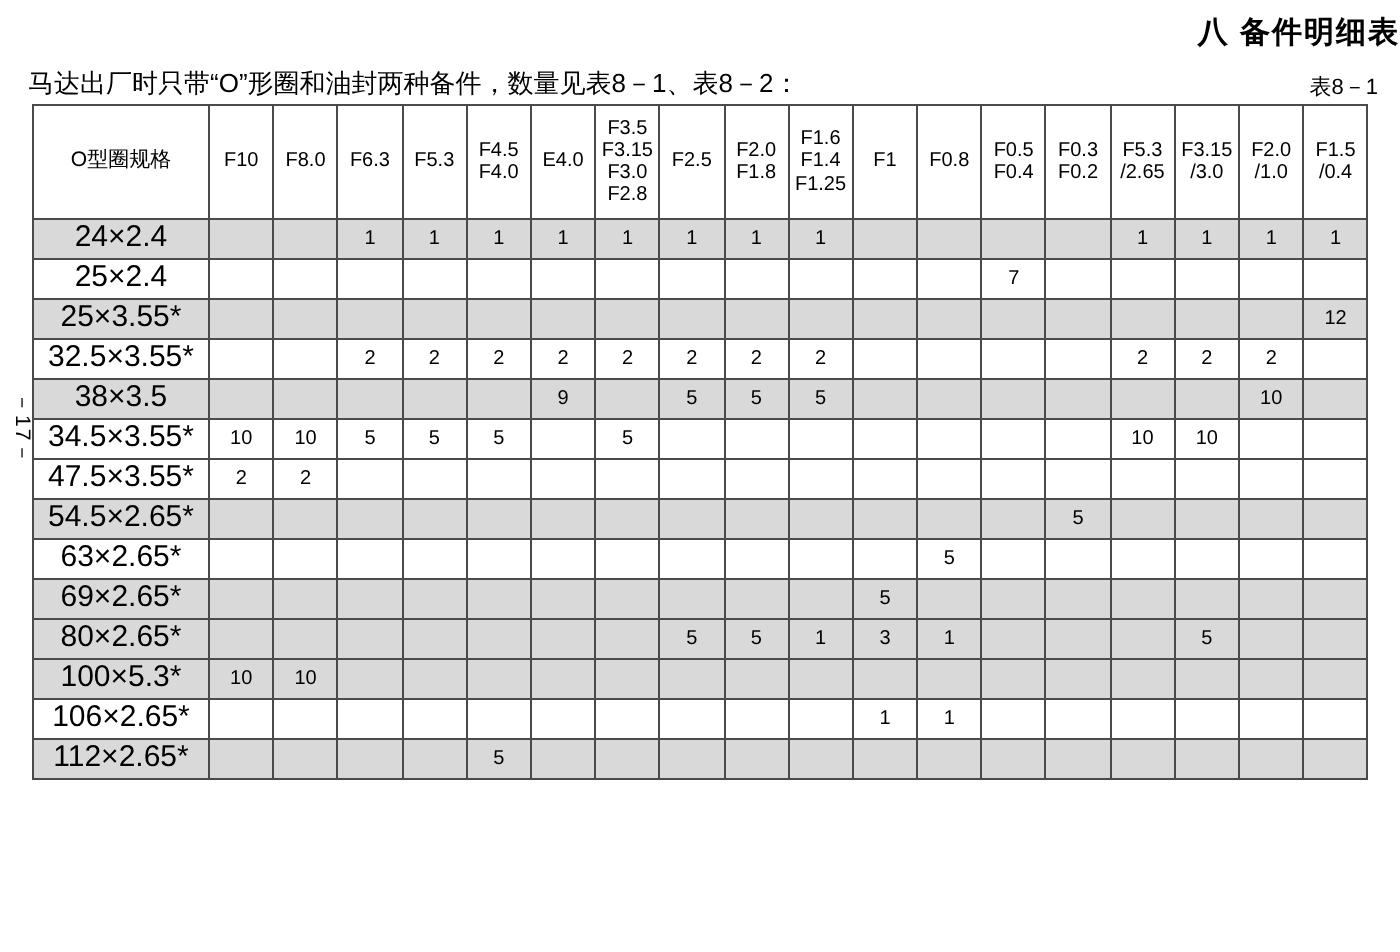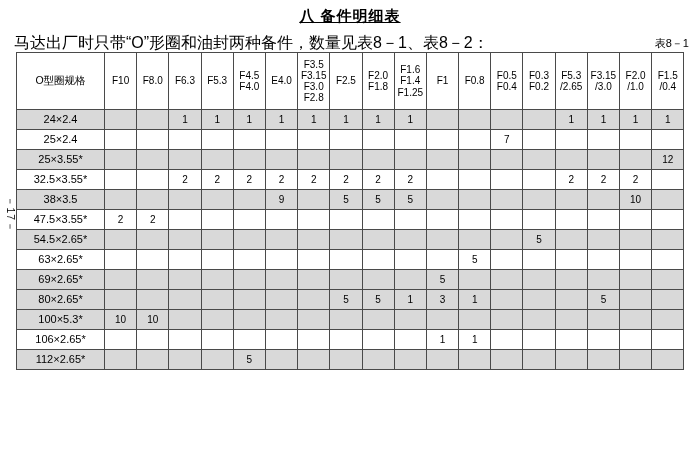--- a/index.html
+++ b/index.html
@@ -6,30 +6,29 @@
   body{
     width:700px;height:476px;
     background:#ffffff;
     font-family:"Liberation Serif", serif;
     color:#000;
     overflow:hidden;
     position:relative;
   }
   .page{position:relative;width:700px;height:476px;}
   .title{
-    text-align:center;
+    text-align:right;
     font-size:15px;
     font-weight:bold;
     font-family:"Liberation Sans", sans-serif;
     padding-top:7px;
     letter-spacing:1px;
-    text-decoration:underline;
   }
   .subtitle{
-    font-size:16px;
+    font-size:13px;
     margin:7px 0 0 14px;
     font-family:"Liberation Sans", sans-serif;
   }
   .tableno{
     position:absolute;
     right:11px;
     top:36px;
     font-size:11px;
     font-family:"Liberation Sans", sans-serif;
   }
@@ -68,21 +67,21 @@
   thead td{
     height:54px;
     font-size:10px;
     padding:1px 0;
   }
   thead td.firstcol{
     font-size:10.5px;
   }
   td.firstcol{
     text-align:center;
-    font-size:11px;
+    font-size:15px;
     white-space:nowrap;
   }
   tbody tr.shade td{
     background:#d9d9d9;
   }
   tbody tr.plain td{
     background:#ffffff;
   }
   .hdrline{display:block;}
 </style>
@@ -291,20 +290,41 @@
             <td></td>
             <td></td>
             <td></td>
             <td></td>
             <td></td>
             <td></td>
             <td>10</td>
             <td></td>
           </tr>
           <tr class="plain">
+            <td class="firstcol">34.5×3.55*</td>
+            <td>10</td>
+            <td>10</td>
+            <td>5</td>
+            <td>5</td>
+            <td>5</td>
+            <td></td>
+            <td>5</td>
+            <td></td>
+            <td></td>
+            <td></td>
+            <td></td>
+            <td></td>
+            <td></td>
+            <td></td>
+            <td>10</td>
+            <td>10</td>
+            <td></td>
+            <td></td>
+          </tr>
+          <tr class="plain">
             <td class="firstcol">47.5×3.55*</td>
             <td>2</td>
             <td>2</td>
             <td></td>
             <td></td>
             <td></td>
             <td></td>
             <td></td>
             <td></td>
             <td></td>

